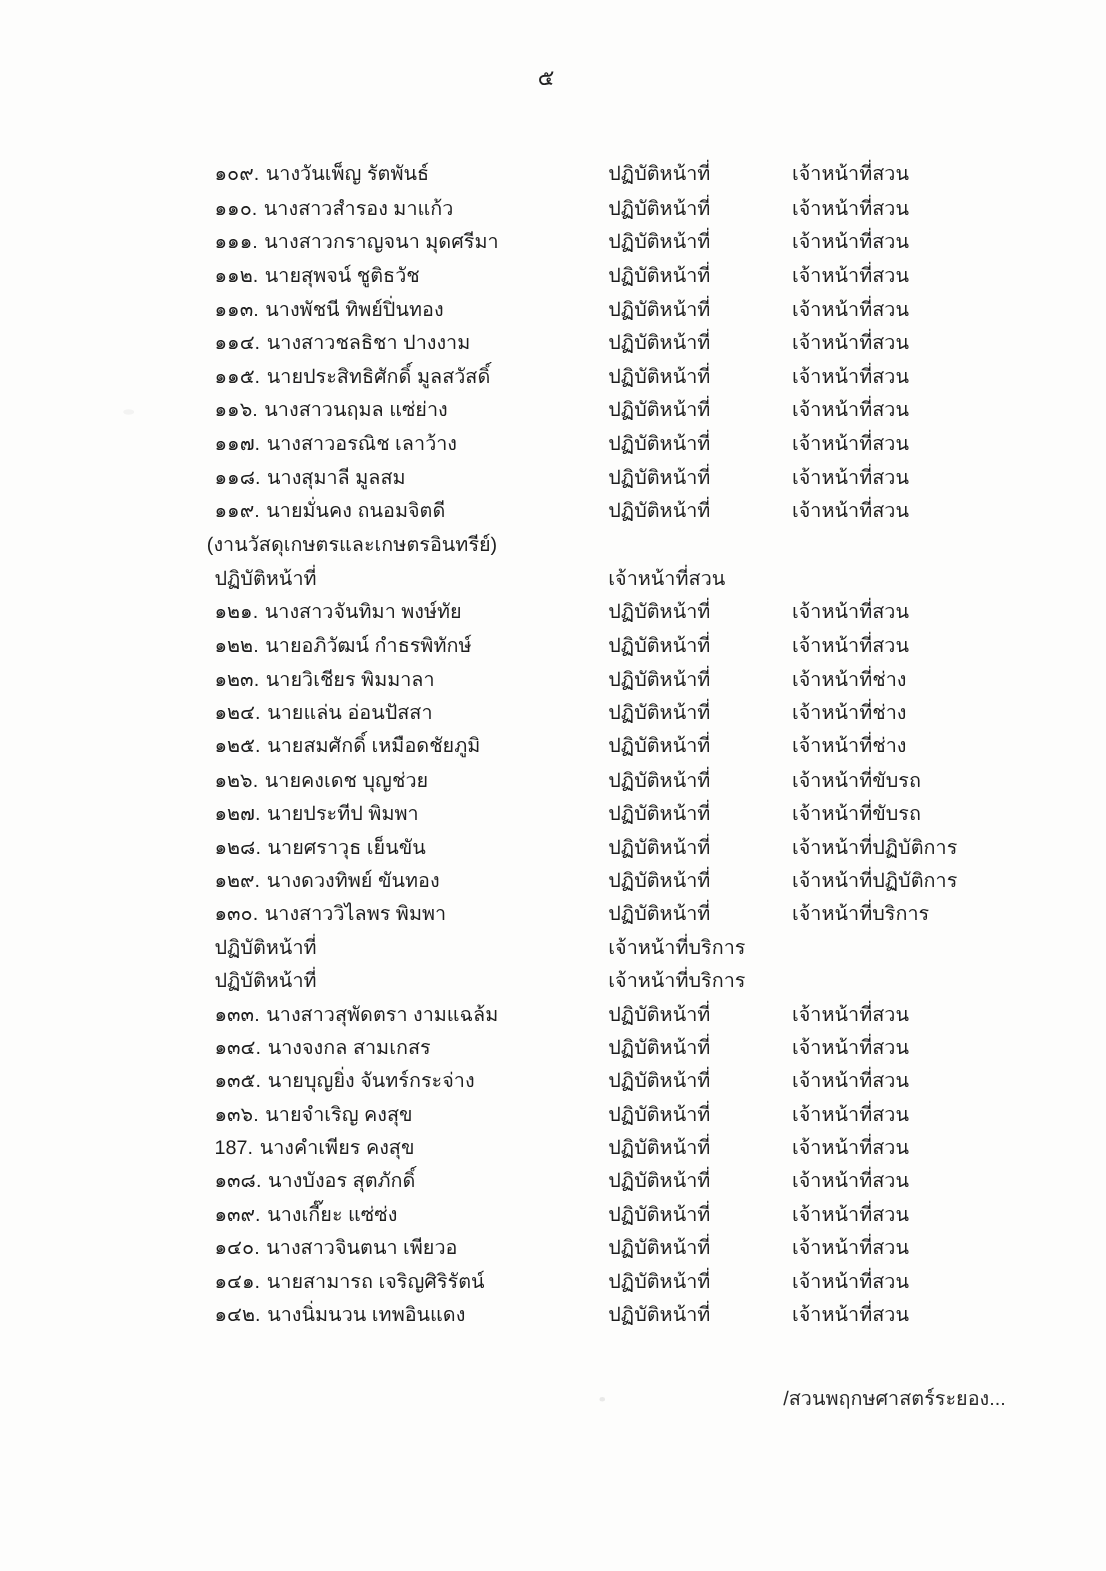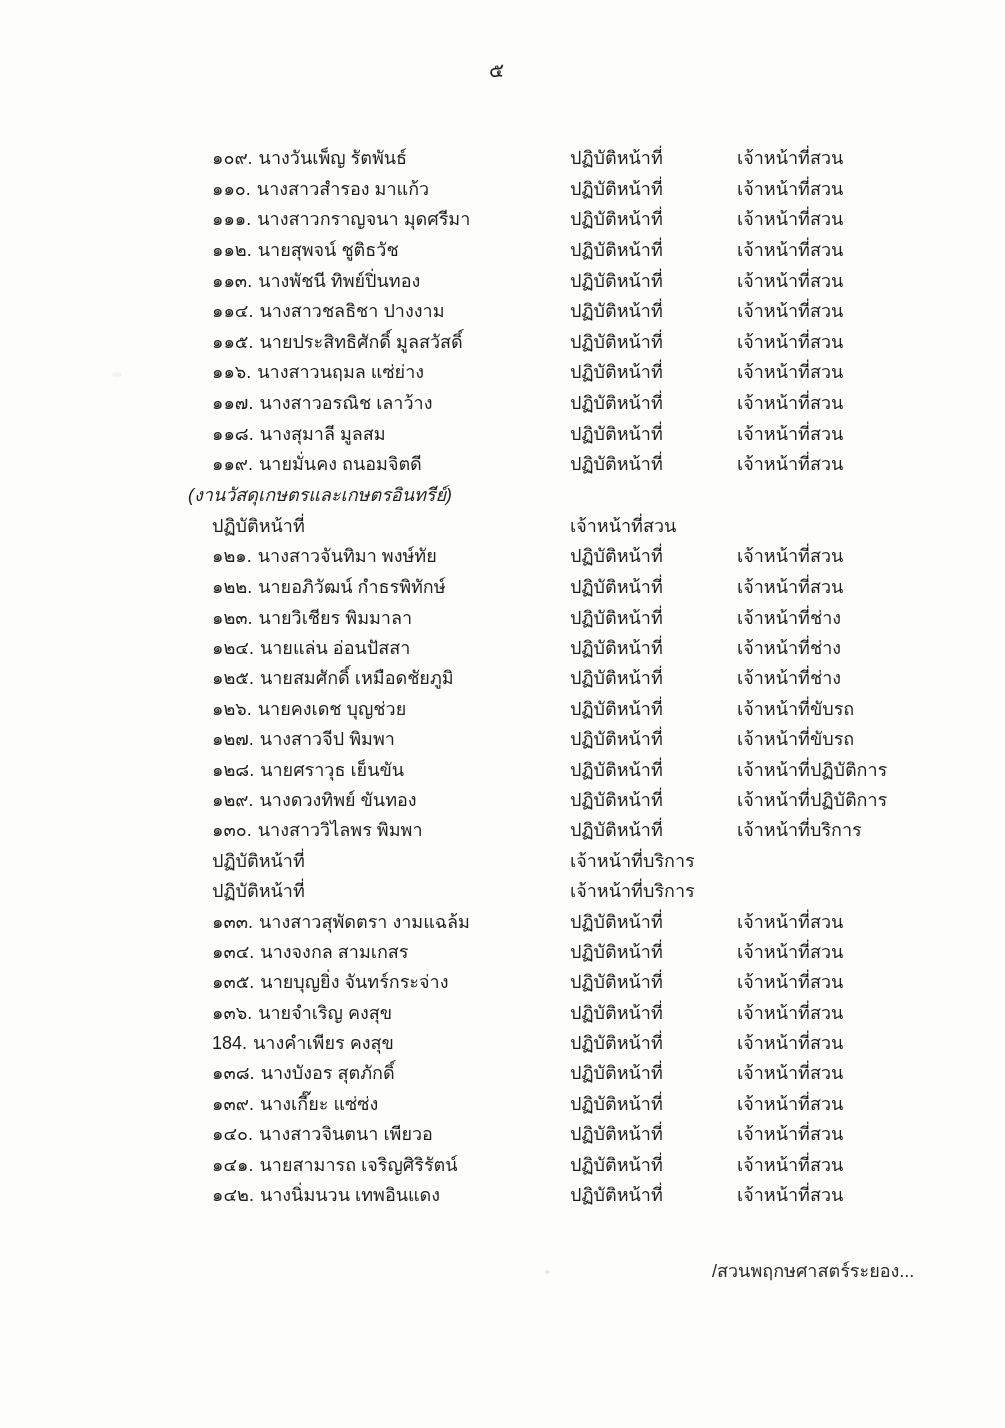--- a/index.html
+++ b/index.html
@@ -30,35 +30,33 @@
     top: 143px;
     width: 740px;
     font-size: 18px;
   }
   .row {
     display: grid;
     grid-template-columns: 358px 167px 1fr;
     height: 30.65px;
     line-height: 30.65px;
     white-space: nowrap;
-    margin-left: 17px;
   }
   .sec2 .row {
     height: 30.4px;
     line-height: 30.4px;
   }
   .cell { overflow: visible; }
   .num { display: inline; }
   .name { display: inline; margin-left: 6px; }
   .note-row {
     height: 30.65px;
     line-height: 30.65px;
     margin-left: -7px;
     white-space: nowrap;
-    font-style: italic;
   }
   .section-header {
     margin-top: 4px;
     height: 32px;
     line-height: 32px;
     padding-left: 50px;
     font-weight: bold;
     font-size: 19px;
     white-space: nowrap;
     color: #191919;
@@ -171,21 +169,21 @@
     <span class="cell"><span class="num">๑๒๕.</span><span class="name">นายสมศักดิ์ เหมือดชัยภูมิ</span></span>
     <span class="cell">ปฏิบัติหน้าที่</span>
     <span class="cell">เจ้าหน้าที่ช่าง</span>
   </div>
       <div class="row">
     <span class="cell"><span class="num">๑๒๖.</span><span class="name">นายคงเดช บุญช่วย</span></span>
     <span class="cell">ปฏิบัติหน้าที่</span>
     <span class="cell">เจ้าหน้าที่ขับรถ</span>
   </div>
       <div class="row">
-    <span class="cell"><span class="num">๑๒๗.</span><span class="name">นางสาวจีป พิมพา</span></span>
+    <span class="cell"><span class="num">๑๒๗.</span><span class="name">นายประทีป พิมพา</span></span>
     <span class="cell">ปฏิบัติหน้าที่</span>
     <span class="cell">เจ้าหน้าที่ขับรถ</span>
   </div>
       <div class="row">
     <span class="cell"><span class="num">๑๒๘.</span><span class="name">นายศราวุธ เย็นขัน</span></span>
     <span class="cell">ปฏิบัติหน้าที่</span>
     <span class="cell">เจ้าหน้าที่ปฏิบัติการ</span>
   </div>
       <div class="row">
     <span class="cell"><span class="num">๑๒๙.</span><span class="name">นางดวงทิพย์ ขันทอง</span></span>
@@ -219,21 +217,21 @@
     <span class="cell"><span class="num">๑๓๕.</span><span class="name">นายบุญยิ่ง จันทร์กระจ่าง</span></span>
     <span class="cell">ปฏิบัติหน้าที่</span>
     <span class="cell">เจ้าหน้าที่สวน</span>
   </div>
       <div class="row">
     <span class="cell"><span class="num">๑๓๖.</span><span class="name">นายจำเริญ คงสุข</span></span>
     <span class="cell">ปฏิบัติหน้าที่</span>
     <span class="cell">เจ้าหน้าที่สวน</span>
   </div>
       <div class="row">
-    <span class="cell"><span class="num">184.</span><span class="name">นางคำเพียร คงสุข</span></span>
+    <span class="cell"><span class="num">187.</span><span class="name">นางคำเพียร คงสุข</span></span>
     <span class="cell">ปฏิบัติหน้าที่</span>
     <span class="cell">เจ้าหน้าที่สวน</span>
   </div>
       <div class="row">
     <span class="cell"><span class="num">๑๓๘.</span><span class="name">นางบังอร สุตภักดิ์</span></span>
     <span class="cell">ปฏิบัติหน้าที่</span>
     <span class="cell">เจ้าหน้าที่สวน</span>
   </div>
       <div class="row">
     <span class="cell"><span class="num">๑๓๙.</span><span class="name">นางเกี๊ยะ แซ่ซ่ง</span></span>

